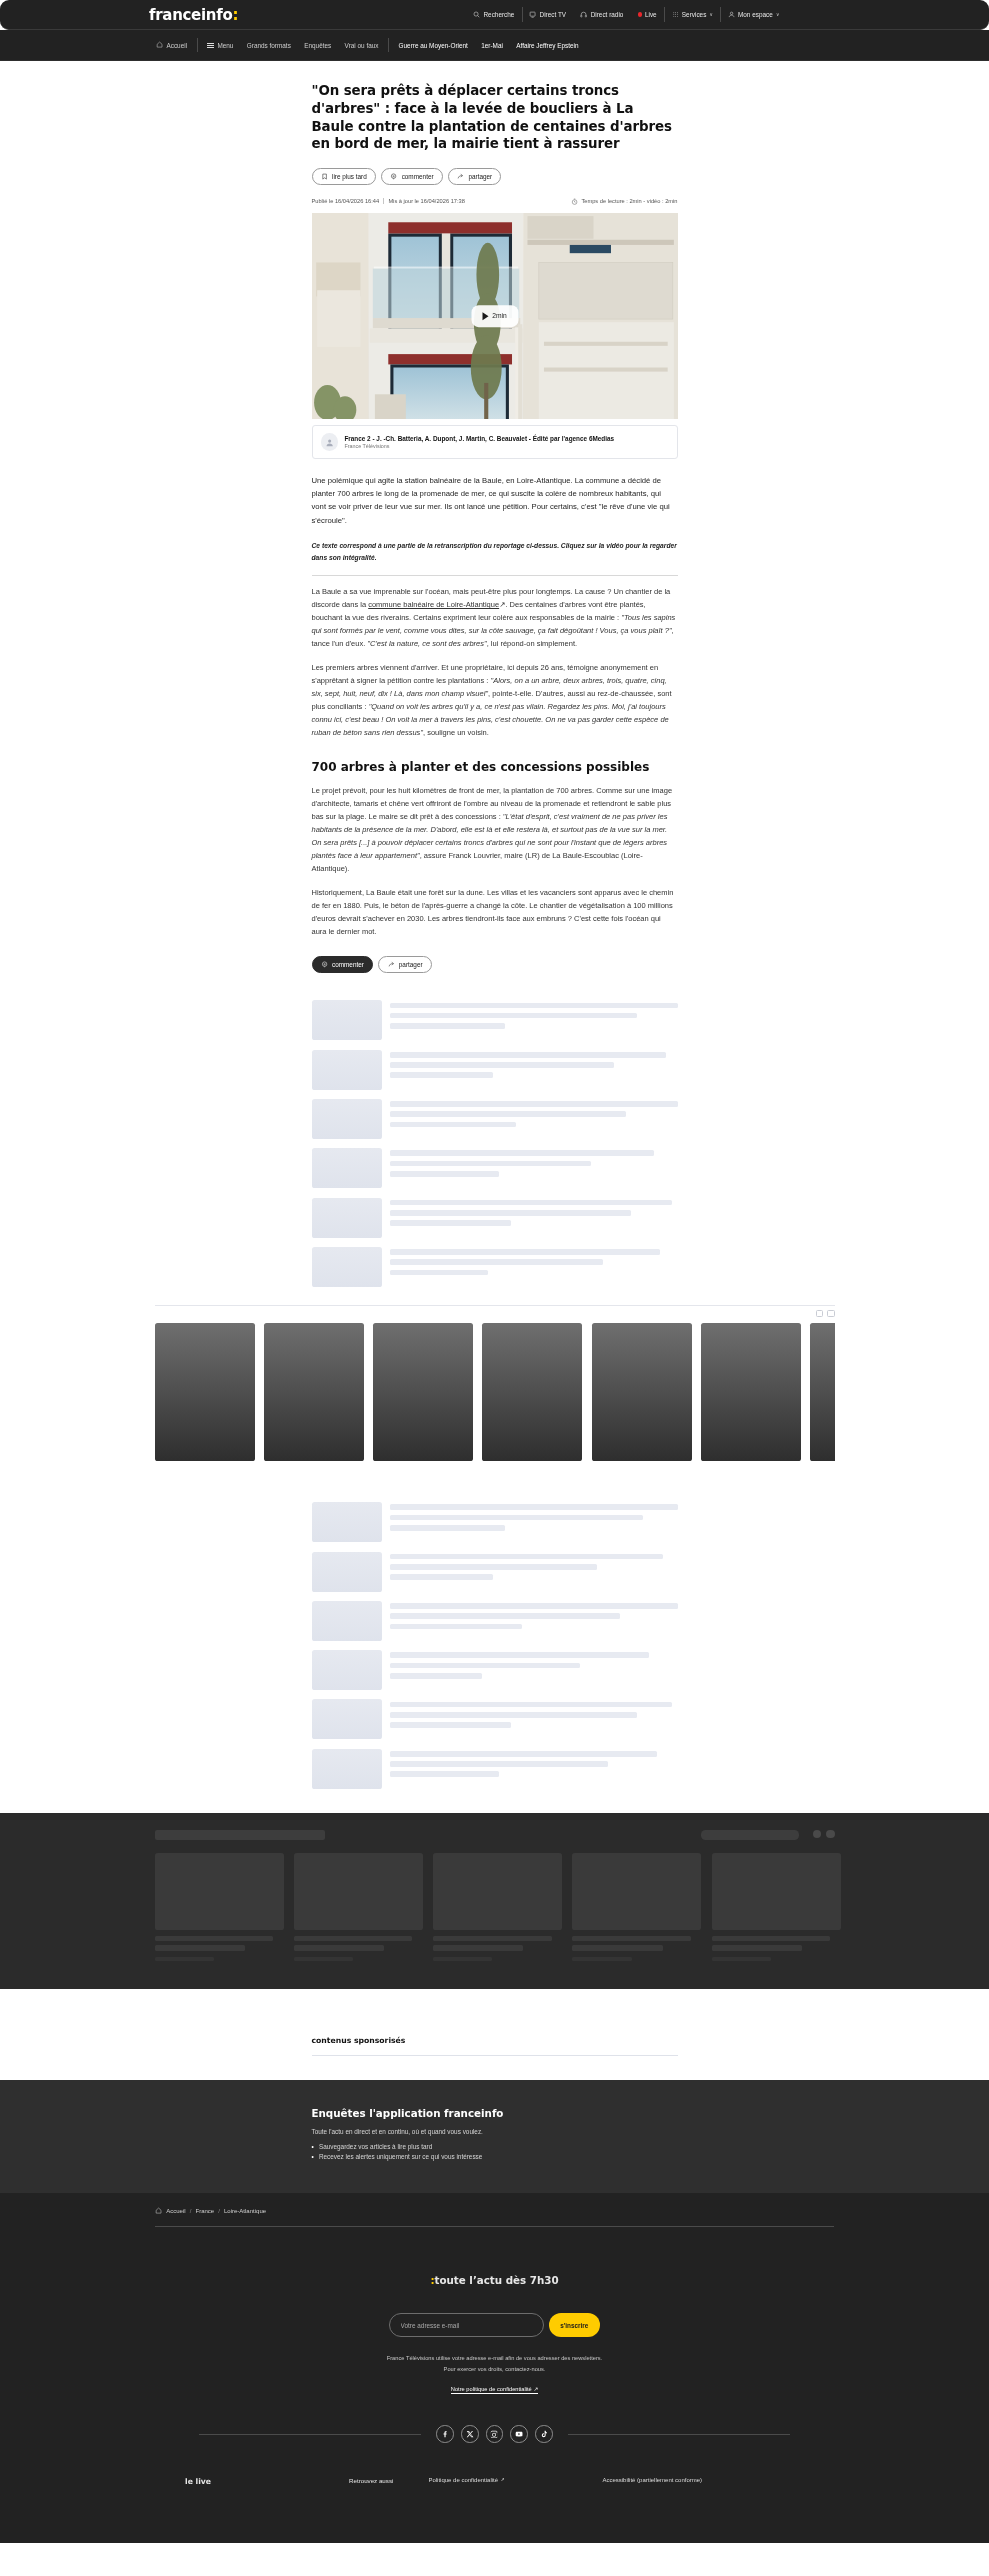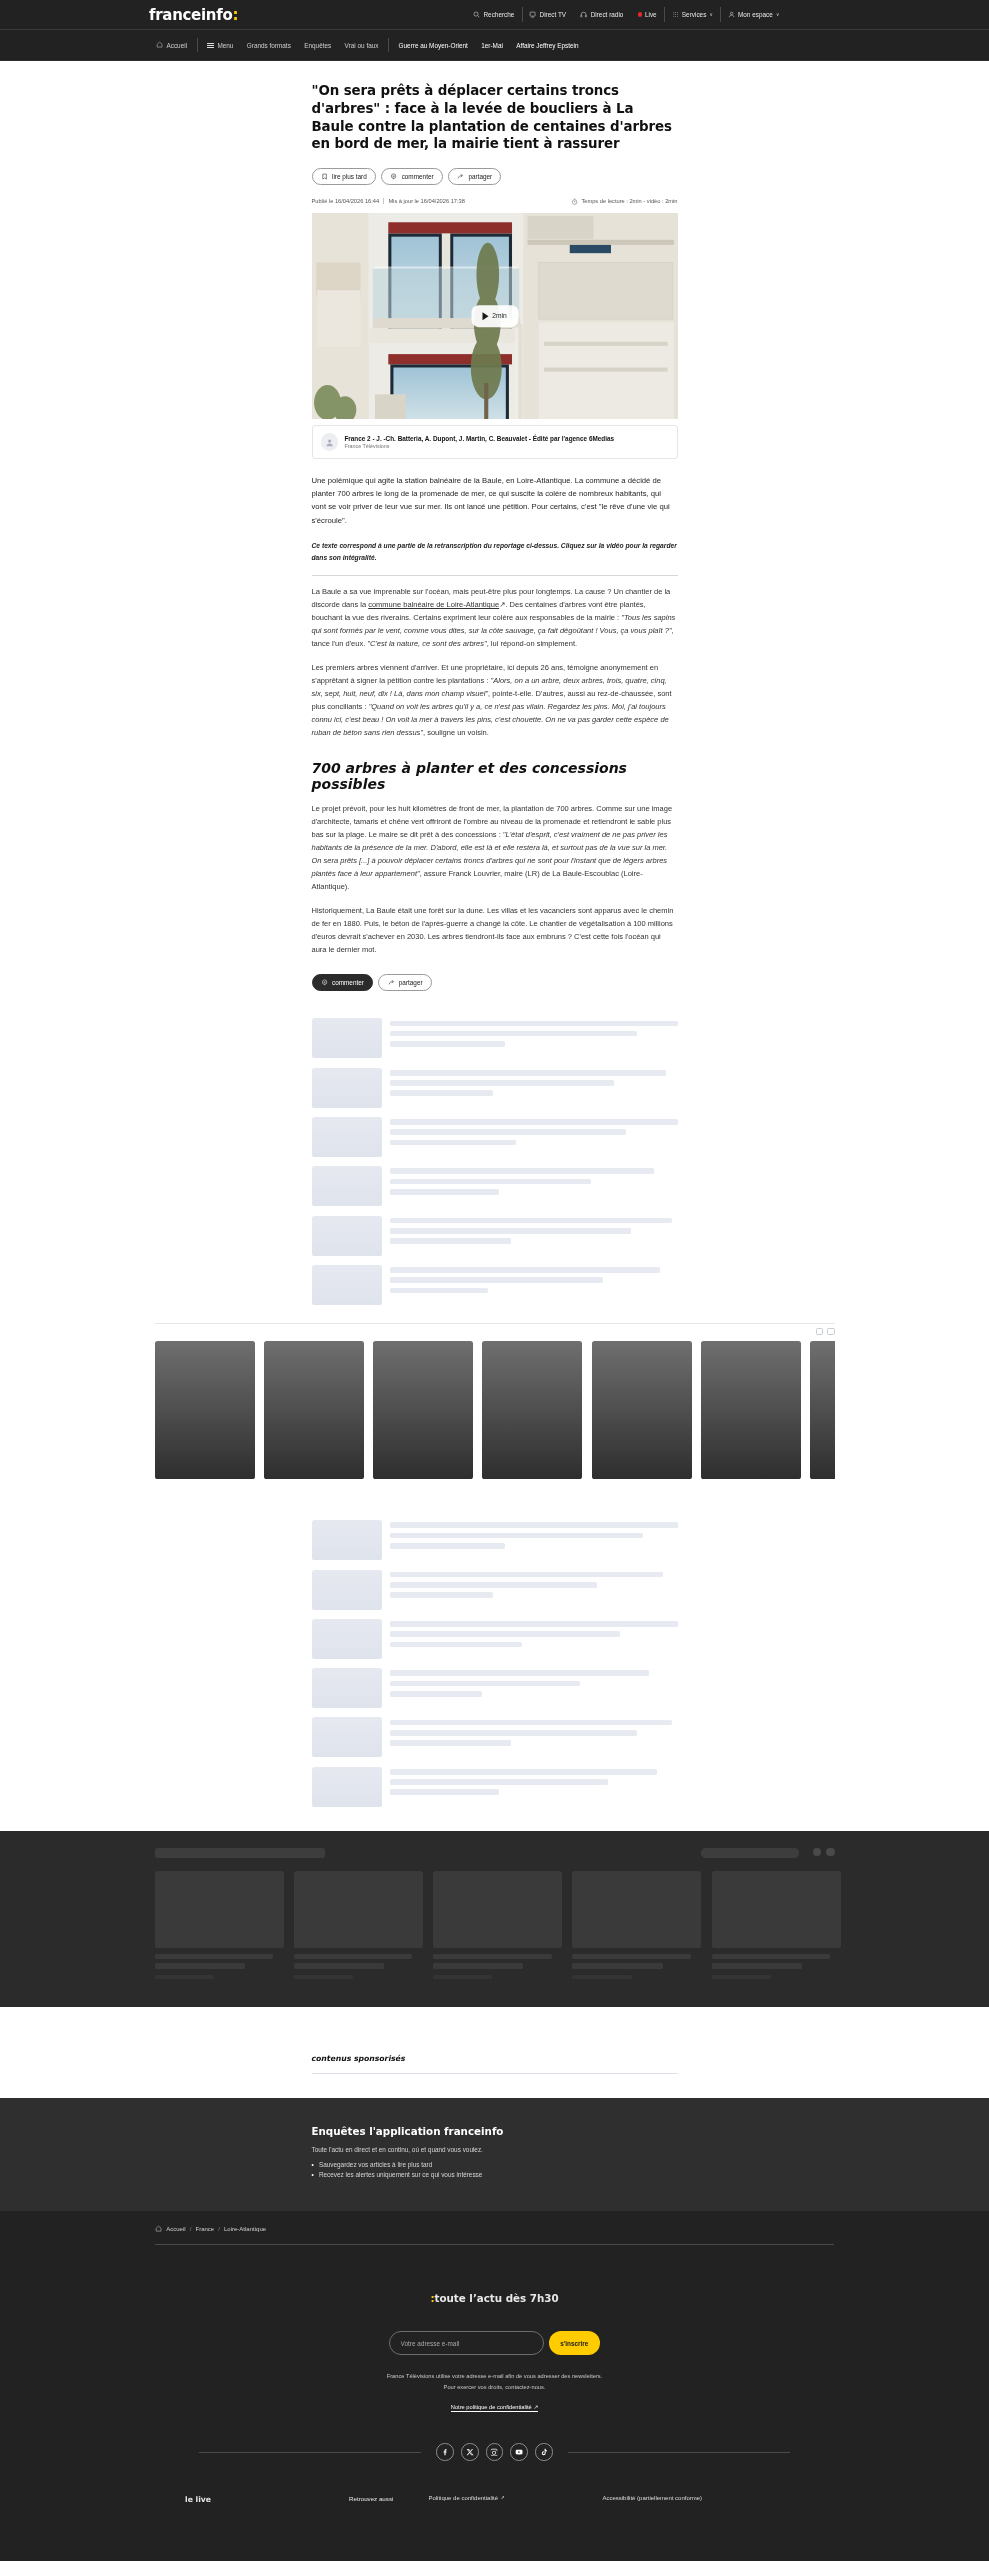--- a/index.html
+++ b/index.html
@@ -14,20 +14,21 @@
   .wrap { width: 989px; margin: 0 auto; }
 
   
   .topbar {
     background: #222222;
     height: 30px;
     display: flex;
     align-items: center;
     position: relative;
     border-bottom: 0.5px solid #3a3a3a;
+    border-radius: 9px;
   }
   .logo {
     position: absolute;
     left: 149px;
     color: #fff;
     font-size: 15px;
     font-weight: 700;
     letter-spacing: -0.3px;
     font-family: "DejaVu Sans", sans-serif;
   }
@@ -152,23 +153,22 @@
     display: flex; align-items: center; justify-content: center; flex: 0 0 17.5px;
   }
   .byline .nm { font-size: 6.4px; color: #111; font-weight: 600; }
   .byline .org { font-size: 5.4px; color: #777; margin-top: 1.5px; }
 
   p.body { font-size: 7.5px; line-height: 1.72; color: #333; margin-top: 11.3px; }
   p.lead { font-size: 7.7px; line-height: 1.74; color: #1d1d1d; margin-top: 14.4px; font-weight: 500; }
   p.note { font-size: 6.7px; line-height: 1.7; font-weight: 700; font-style: italic; color: #1d1d1d; margin-top: 13.4px; }
   .rule { height: 0.5px; background: #d8d8d8; margin: 11.3px 0 2.1px; }
   h2.sub {
-    font-size: 14px; font-weight: 700; margin-top: 20.6px; color: #111;
+    font-size: 12px; font-weight: 700; margin-top: 20.6px; color: #111;
     font-family: "DejaVu Sans", sans-serif;
-    font-style: italic;
   }
   .body em, .lead em { font-style: italic; color: #333; }
   .body a.ext { color: #333; text-decoration: underline; }
 
   
   .skel-list { width: 366px; margin: 27px auto 0; }
   .skel-row { display: flex; gap: 8.2px; margin-bottom: 9.3px; align-items: flex-start; }
   .skel-thumb { width: 70px; height: 40px; border-radius: 2.6px; background: linear-gradient(180deg,#e6e9f0,#dfe3ec); flex: 0 0 70px; }
   .skel-lines { flex: 1; padding-top: 2.1px; }
   .skel-line { height: 5.7px; border-radius: 1.5px; background: #e7eaf1; margin-bottom: 4.6px; }
@@ -215,21 +215,21 @@
   .db-ctrl { width: 8.2px; height: 8.2px; border-radius: 50%; background: #4a4a4a; }
   .db-pill { position: absolute; right: 36px; top: 0; width: 98px; height: 9.3px; background: #3d3d3d; border-radius: 4.6px; }
   .db-track { display: flex; gap: 10.3px; margin-top: 13.4px; }
   .db-card { width: 129px; flex: 0 0 129px; }
   .db-img { height: 77px; border-radius: 2.6px; background: #3a3a3a; }
   .db-l1 { height: 5.2px; width: 92%; background: #3a3a3a; border-radius: 1.5px; margin-top: 6.2px; }
   .db-l2 { height: 5.2px; width: 70%; background: #3a3a3a; border-radius: 1.5px; margin-top: 4.1px; }
   .db-l3 { height: 4.1px; width: 46%; background: #343434; border-radius: 1.5px; margin-top: 6.2px; }
 
   
-  .sponsored { width: 366px; margin: 47px auto 0; padding-bottom: 24px; font-style: italic; }
+  .sponsored { width: 366px; margin: 47px auto 0; padding-bottom: 24px; }
   .sponsored h3 { font-size: 7.7px; font-weight: 700; color: #111; font-family: "DejaVu Sans", sans-serif; }
   .sponsored .hr { height: 1px; background: #dfe2ea; margin-top: 10.3px; }
 
   
   .apppromo { background: #2f2f2f; color: #fff; padding: 27px 0 29px; }
   .ap-inner { width: 366px; margin: 0 auto; }
   .ap-title { font-size: 10.3px; font-weight: 700; font-family: "DejaVu Sans", sans-serif; }
   .ap-sub { font-size: 6.4px; color: #d6d6d6; margin-top: 9.3px; }
   .ap-list { margin-top: 7.2px; list-style: none; }
   .ap-list li { font-size: 6.4px; color: #d6d6d6; margin-bottom: 3.6px; display: flex; gap: 5.2px; }

